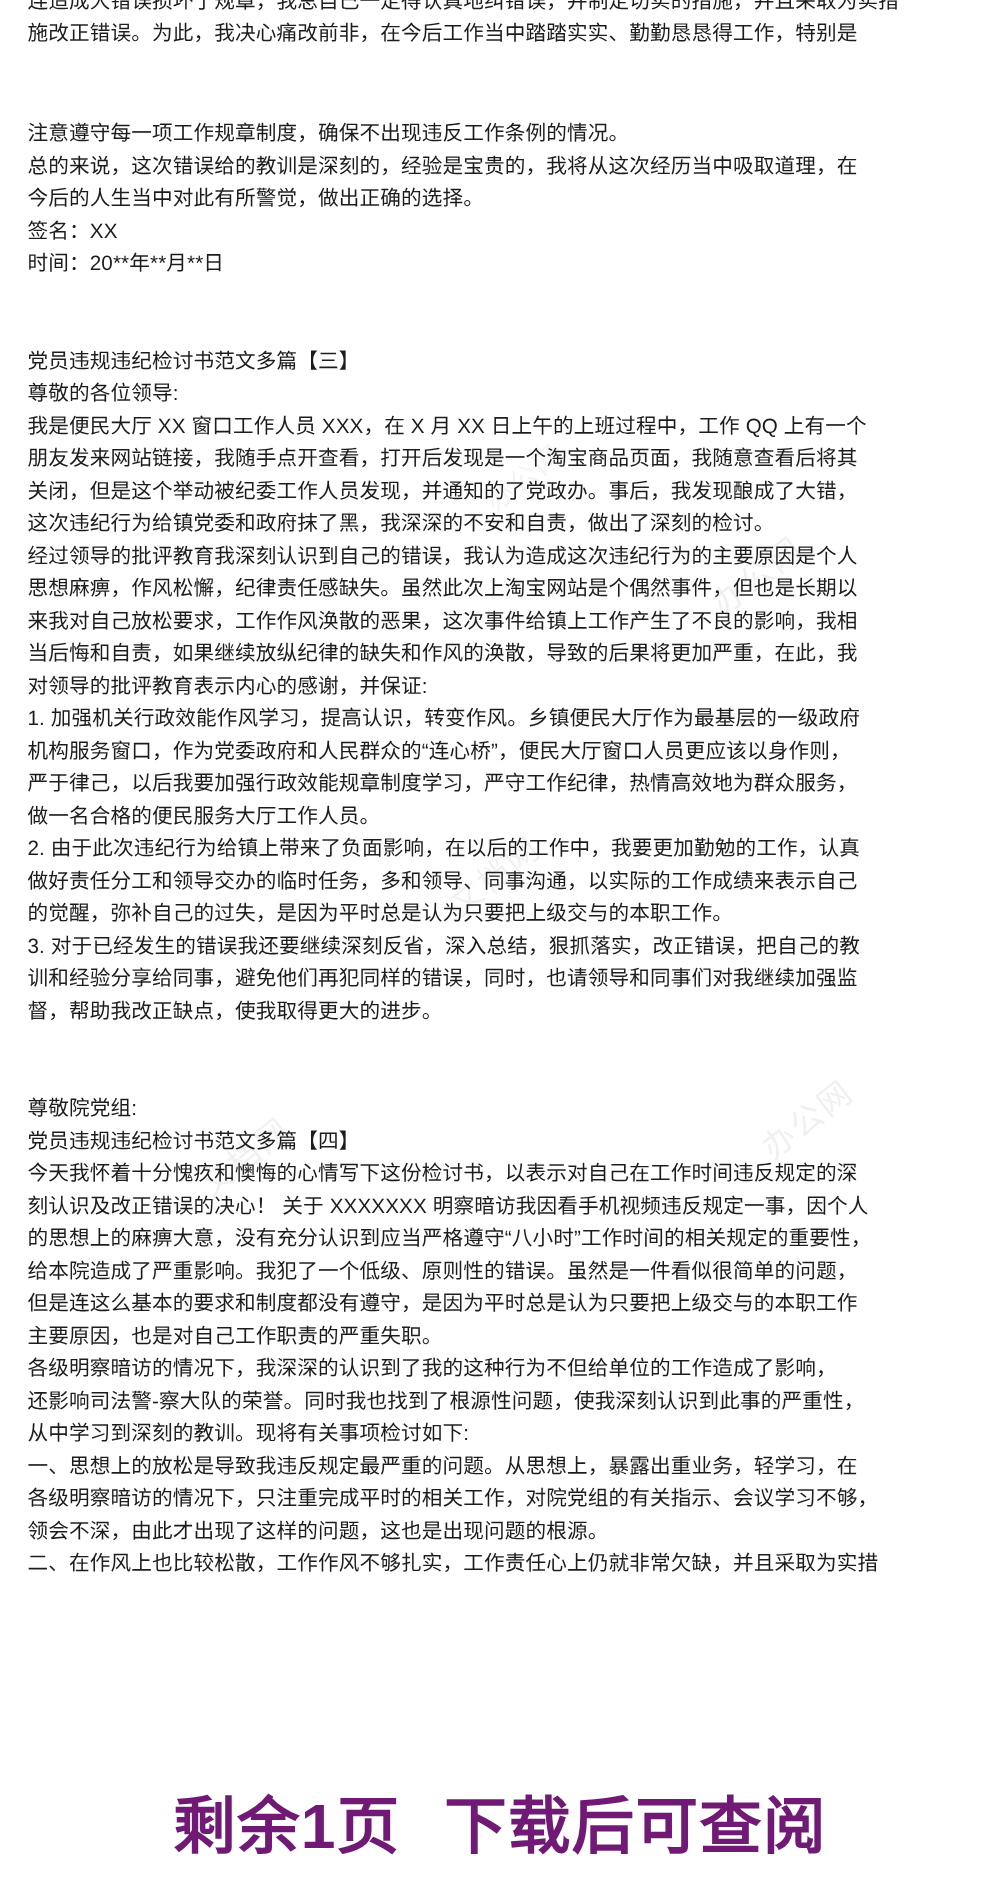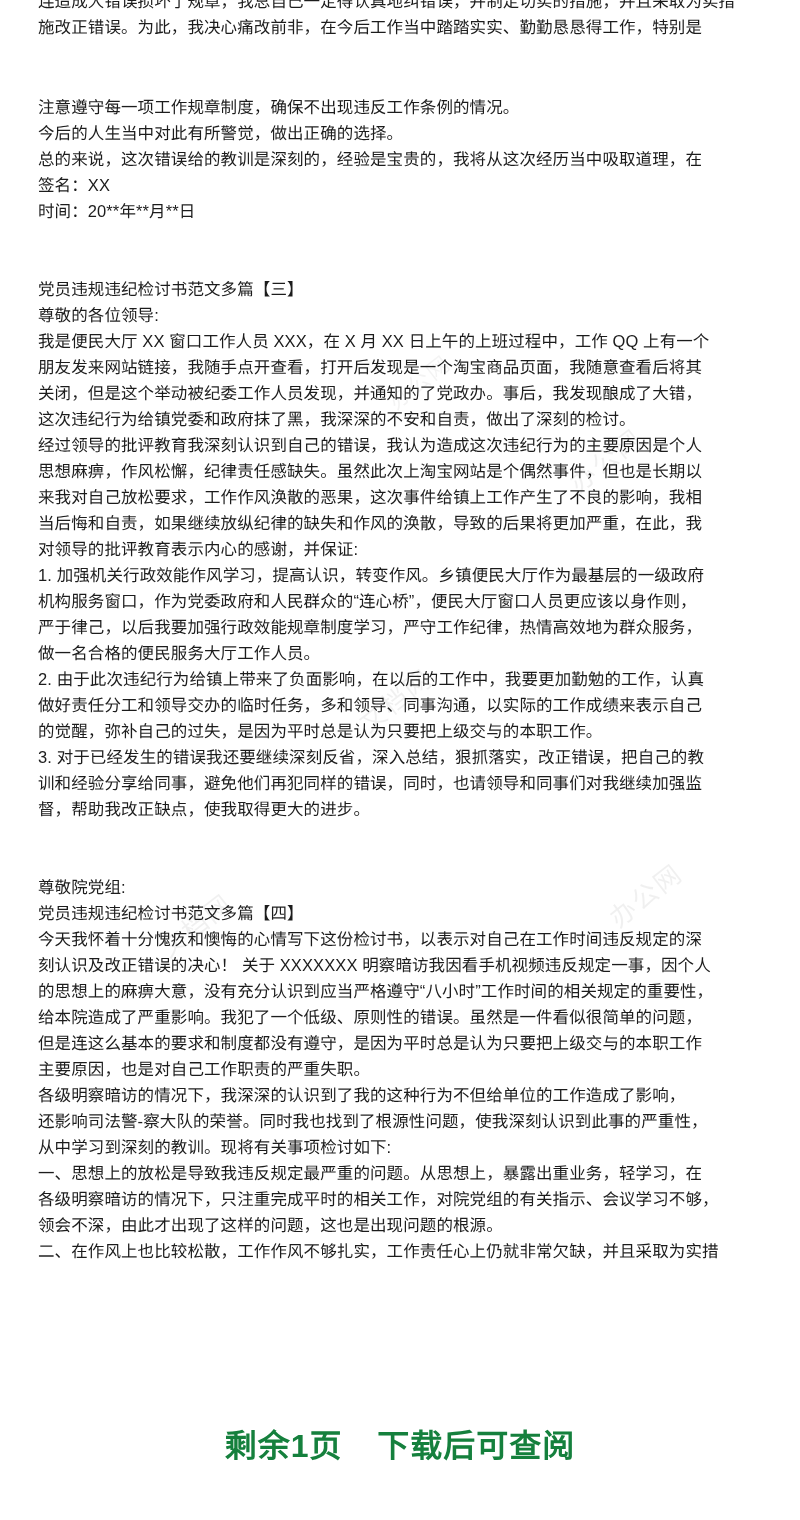--- a/index.html
+++ b/index.html
@@ -46,21 +46,21 @@
   .wm-1 { left: 560px; top: 470px; }
   .wm-2 { left: 350px; top: 710px; }
   .wm-3 { left: 600px; top: 905px; }
   .wm-4 { left: 150px; top: 935px; }
   .wm-5 { left: 380px; top: 390px; font-size: 22px; opacity: 0.045; }
 
   
   .text-body {
     position: relative;
     z-index: 1;
-    padding: 0 38px;
+    padding: 0 22px;
     box-sizing: border-box;
   }
 
   .line {
     font-size: 16.5px;
     line-height: 26px;
     color: #1c1c1c;
     white-space: nowrap;
     letter-spacing: 0.1px;
   }
@@ -87,22 +87,22 @@
   .footer-notice {
     position: absolute;
     left: 0;
     right: 0;
     top: 1420px;
     text-align: center;
     z-index: 2;
   }
   .footer-notice-text {
     display: inline-block;
-    color: #15803d;
-    font-size: 32px;
+    color: #701a75;
+    font-size: 50px;
     font-weight: bold;
     letter-spacing: 1px;
     font-family: "Liberation Sans", "DejaVu Sans", sans-serif;
     text-align: right;
   }
   .footer-gap { display: inline-block; width: 26px; }
 </style>
 </head>
 <body>
 
@@ -123,22 +123,22 @@
     </div>
 
     <div>
       <div class="line">施改正错误。为此，我决心痛改前非，在今后工作当中踏踏实实、勤勤恳恳得工作，特别是</div>
     </div>
 
     <div class="top-gap"></div>
 
     <div>
       <div class="line">注意遵守每一项工作规章制度，确保不出现违反工作条例的情况。</div>
+      <div class="line">总的来说，这次错误给的教训是深刻的，经验是宝贵的，我将从这次经历当中吸取道理，在</div>
       <div class="line">今后的人生当中对此有所警觉，做出正确的选择。</div>
-      <div class="line">总的来说，这次错误给的教训是深刻的，经验是宝贵的，我将从这次经历当中吸取道理，在</div>
       <div class="line">签名：XX</div>
       <div class="line">时间：20**年**月**日</div>
     </div>
 
     <div class="section-gap"></div>
 
     <div>
       <div class="line">党员违规违纪检讨书范文多篇【三】</div>
       <div class="line">尊敬的各位领导:</div>
       <div class="line">我是便民大厅 XX 窗口工作人员 XXX，在 X 月 XX 日上午的上班过程中，工作 QQ 上有一个</div>

